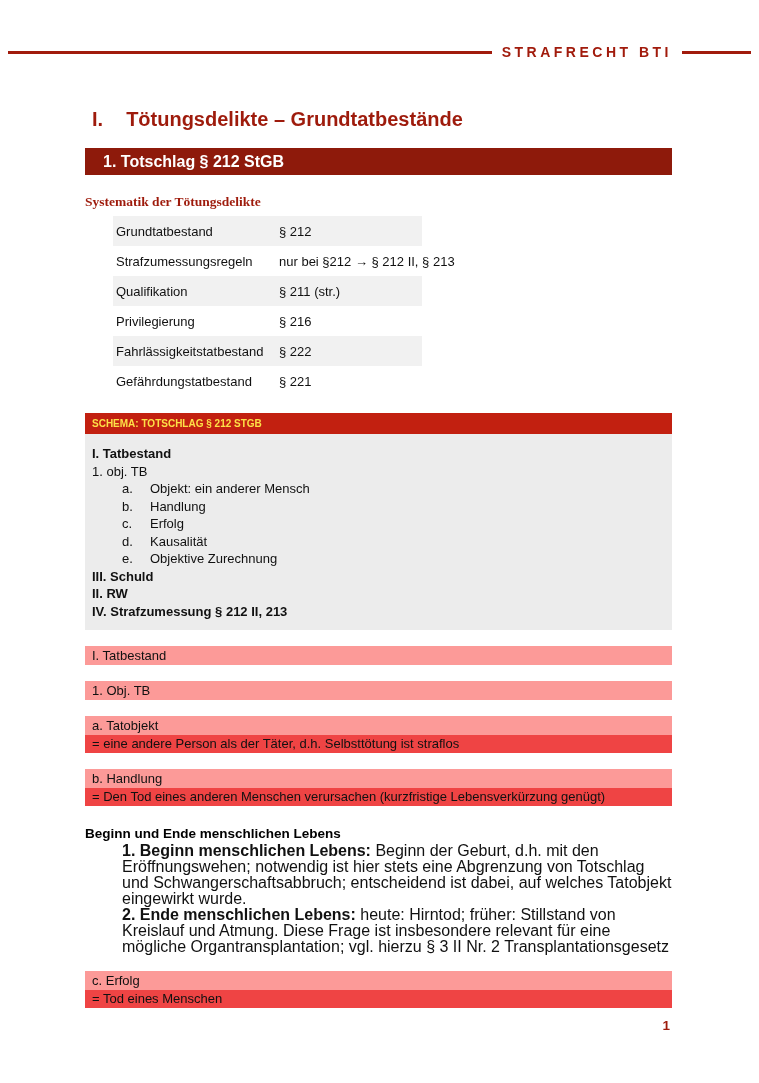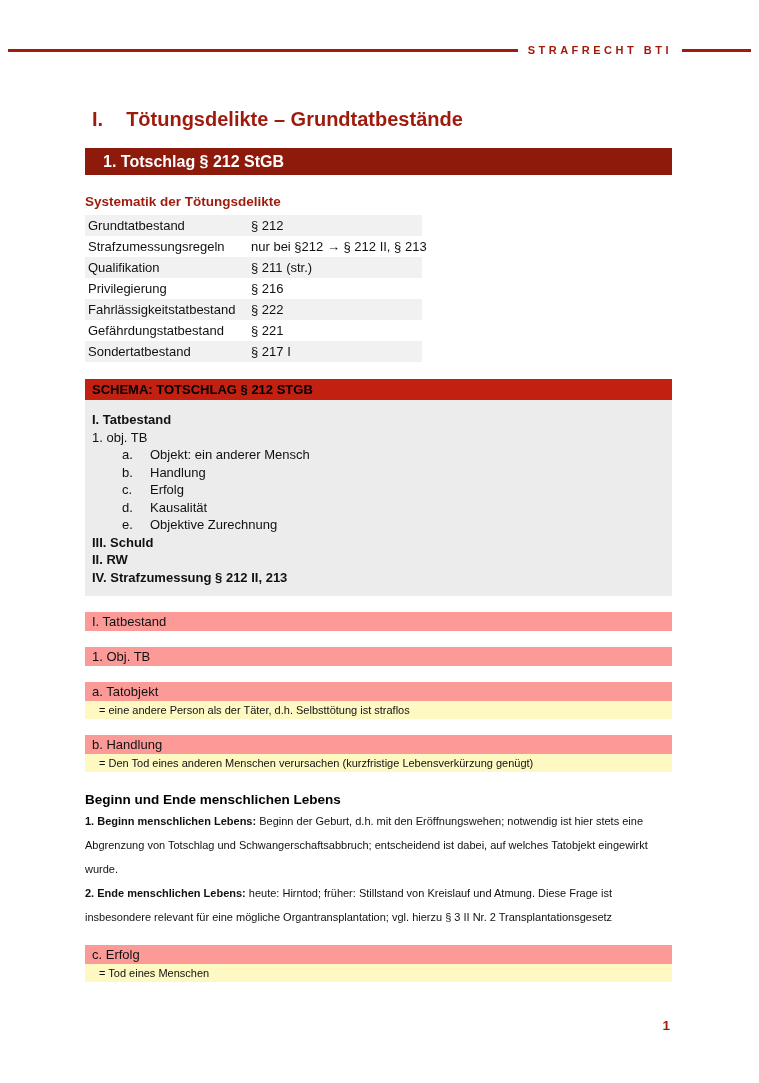--- a/index.html
+++ b/index.html
@@ -14,21 +14,21 @@
 
   
   .page-header {
     position: absolute; top: 44px; left: 8px; right: 8px;
     display: flex; align-items: center; gap: 10px;
   }
   .rule { background: #A11B0C; height: 3px; }
   .rule-left { flex: 1 1 auto; }
   .rule-right { width: 69px; flex: 0 0 auto; }
   .header-label {
-    color: #A11B0C; font-weight: bold; font-size: 11px;
+    color: #A11B0C; font-weight: bold; font-size: 14px;
     letter-spacing: 3.5px; white-space: nowrap;
   }
 
   
   .content {
     position: absolute; top: 100px; left: 85px; width: 587px;
   }
 
   .doc-title {
     display: flex; gap: 23px;
@@ -39,69 +39,70 @@
   .section-banner {
     margin-top: 17px;
     background: #8E1A0B; color: #ffffff;
     font-weight: bold; font-size: 16px;
     height: 27px; line-height: 27px;
     padding-left: 18px;
   }
 
   .sub-heading {
     margin-top: 19px;
-    color: #9E1B0C; font-weight: bold; font-size: 13.5px;
+    color: #9E1B0C; font-weight: bold; font-size: 13.5px; font-family: Liberation Serif, serif;
   }
 
   
   .systable { margin-top: 6px; width: 337px; font-size: 13px; }
-  .trow { display: flex; height: 21px; align-items: center; }
+  .trow { display: flex; height: 30px; align-items: center; margin-left: 28px; }
   .trow.striped { background: #F1F1F1; }
   .tcell { padding-left: 3px; white-space: nowrap; }
   .tcell.c1 { width: 163px; flex: 0 0 auto; }
   .tcell.c2 { flex: 1 1 auto; }
 
   
   .schema { margin-top: 17px; }
   .schema-header {
-    background: #C22010; color: #000000;
-    font-weight: bold; font-size: 13px;
+    background: #C22010; color: #fde047;
+    font-weight: bold; font-size: 10px;
     height: 21px; line-height: 21px; padding-left: 7px;
   }
   .schema-body {
     background: #ECECEC;
     padding: 11px 8px 10px 7px;
     font-size: 13px; line-height: 17.5px;
   }
   .schema-line.bold { font-weight: bold; }
   .schema-li { display: flex; }
   .schema-li .li-marker {
     margin-left: 30px; width: 28px; flex: 0 0 auto;
   }
 
   
   .pink-block { margin-top: 16px; }
   .pink-head {
     background: #FC9A98; font-size: 13px;
     height: 19px; line-height: 19px; padding-left: 7px;
   }
   .pink-sub {
-    background: #fef9c3; font-size: 11px;
-    height: 18px; line-height: 18px; padding-left: 14px;
+    background: #ef4444; font-size: 13px;
+    height: 18px; line-height: 18px; padding-left: 7px;
   }
 
   
   .prose-heading {
     margin-top: 20px;
     color: #000000; font-weight: bold; font-size: 13.5px;
   }
   .prose {
     margin-top: 2px;
-    font-size: 11px; line-height: 24px;
+    font-size: 16px; line-height: 16px;
     color: #111;
+    margin-left: 37px;
   }
   .prose b { font-weight: bold; }
 
   
   .page-number {
     position: absolute; top: 1018px; left: 85px; width: 587px;
     text-align: right; padding-right: 2px;
     color: #9E1B0C; font-weight: bold; font-size: 13.5px;
   }
 </style>
@@ -143,24 +144,20 @@
       <div class="tcell c2">§ 216</div>
     </div>
     <div class="trow striped">
       <div class="tcell c1">Fahrlässigkeitstatbestand</div>
       <div class="tcell c2">§ 222</div>
     </div>
     <div class="trow">
       <div class="tcell c1">Gefährdungstatbestand</div>
       <div class="tcell c2">§ 221</div>
     </div>
-    <div class="trow striped">
-      <div class="tcell c1">Sondertatbestand</div>
-      <div class="tcell c2">§ 217 I</div>
-    </div>
   </div>
 
   <div class="schema">
     <div class="schema-header">SCHEMA: TOTSCHLAG § 212 STGB</div>
     <div class="schema-body">
       <div class="schema-line bold">I. Tatbestand</div>
       <div class="schema-line">1. obj. TB</div>
       <div class="schema-li">
         <span class="li-marker">a.</span>
         <span>Objekt: ein anderer Mensch</span>

